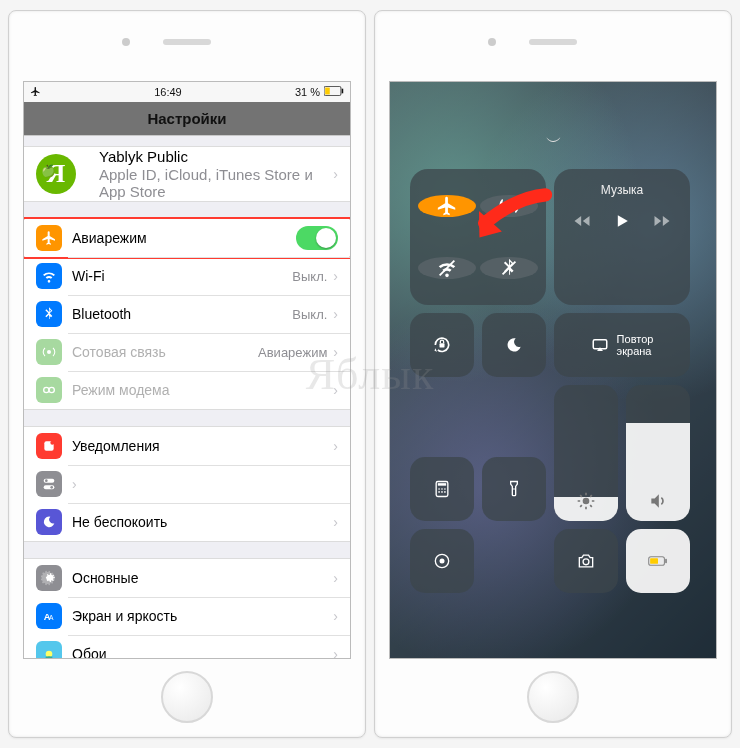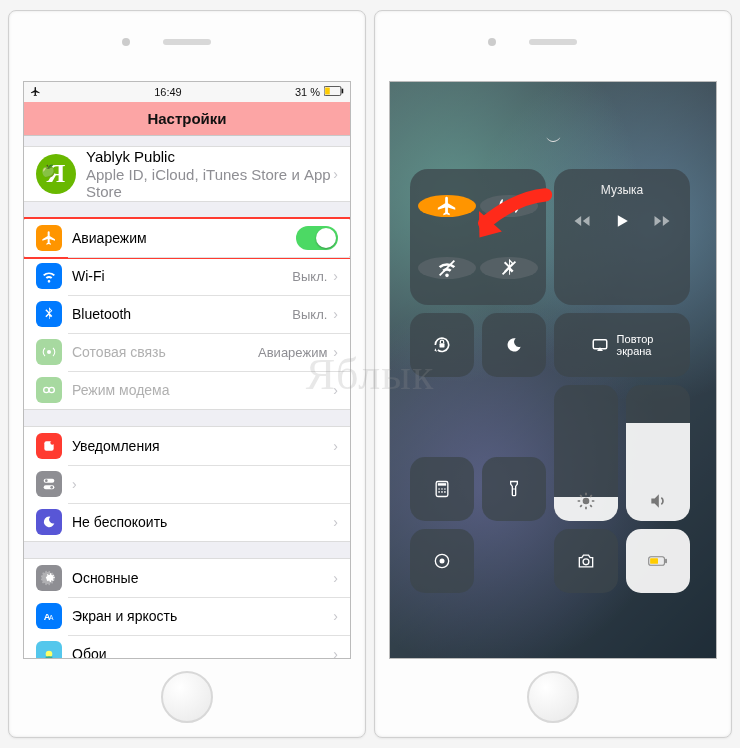--- a/index.html
+++ b/index.html
@@ -43,21 +43,21 @@
 
   
   .status-bar {
     height: 20px; display: flex; align-items: center; justify-content: space-between;
     padding: 0 6px; font-size: 11px; color: #111; background: #f7f7f7;
   }
   .sb-left, .sb-right { display: flex; align-items: center; gap: 4px; }
   .nav-title {
     height: 34px; line-height: 34px; text-align: center;
     font-size: 15px; font-weight: 600; color: #111;
-    background: #fca5a5; border-bottom: 1px solid #c8c8c8;
+    background: #737373; border-bottom: 1px solid #c8c8c8;
   }
   .section { margin-top: 16px; background: #fff; border-top: 1px solid #dcdcdc; border-bottom: 1px solid #dcdcdc; }
   .section.first { margin-top: 10px; }
   .row {
     display: flex; align-items: center; min-height: 38px;
     padding: 0 12px 0 12px; position: relative;
   }
   .row + .row::before {
     content: ""; position: absolute; left: 44px; right: 0; top: 0;
     border-top: 1px solid #e0e0e0;
@@ -70,21 +70,21 @@
   .row .label { flex: 1; font-size: 14px; color: #000; }
   .row .label.disabled { color: #b0b0b0; }
   .row .value { font-size: 13px; color: #8e8e93; margin-right: 6px; }
   .row .chev { color: #c7c7cc; font-size: 14px; }
   .row.account { min-height: 54px; }
   .row.account .avatar {
     width: 40px; height: 40px; border-radius: 50%; background: #69b800;
     display: flex; align-items: center; justify-content: center; margin-right: 10px;
     color: #fff; font-size: 26px; font-weight: 700; font-family: Georgia, serif;
   }
-  .row.account .acc-text { display: flex; flex-direction: column; flex: 1; }
+  .row.account .acc-text { display: flex; flex-direction: column; flex: 1; margin-left: 13px; }
   .row.account .acc-name { font-size: 15px; color: #000; }
   .row.account .acc-sub { font-size: 15px; color: #8e8e93; margin-top: 1px; }
   .switch {
     width: 42px; height: 24px; border-radius: 12px; background: #4cd964; position: relative;
   }
   .switch .thumb {
     position: absolute; right: 2px; top: 2px; width: 20px; height: 20px;
     background: #fff; border-radius: 50%; box-shadow: 0 1px 2px rgba(0,0,0,.3);
   }
   .highlight-box {

